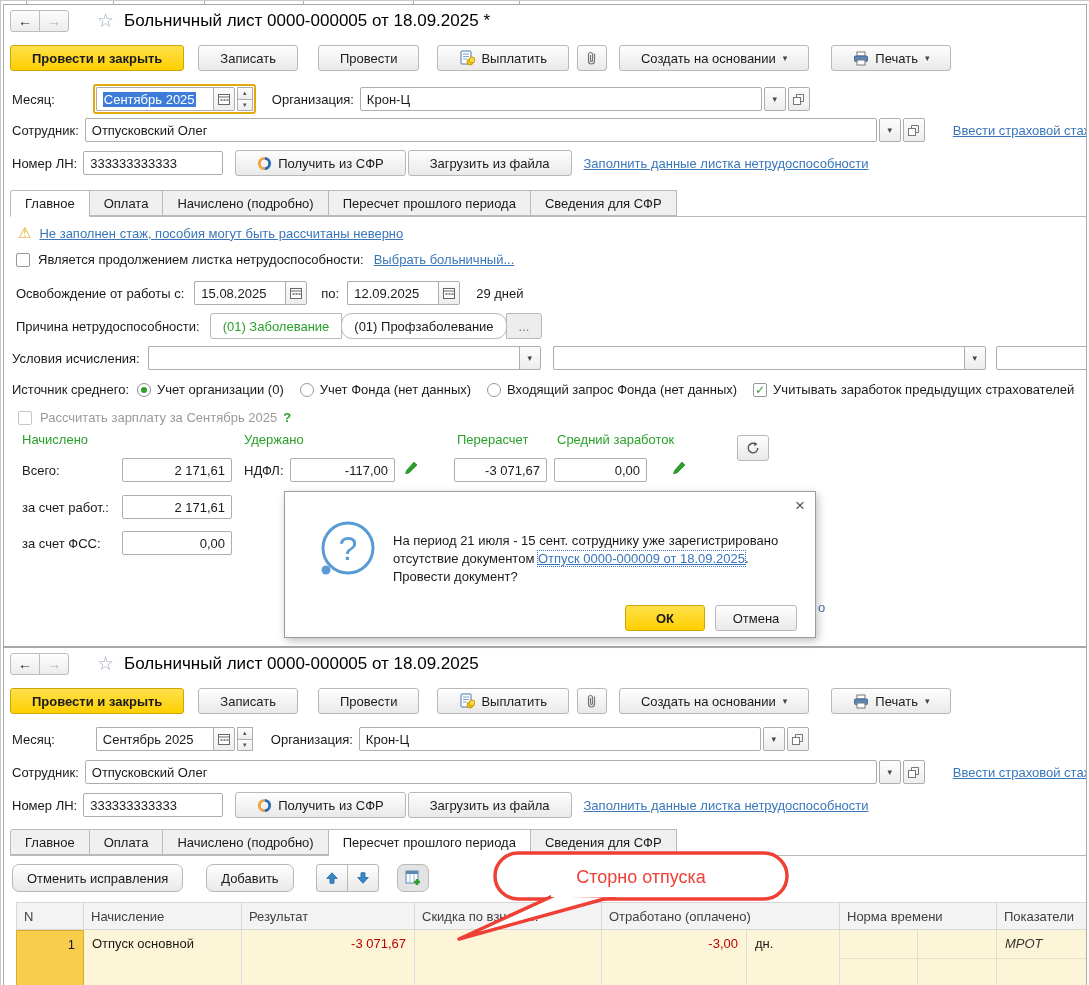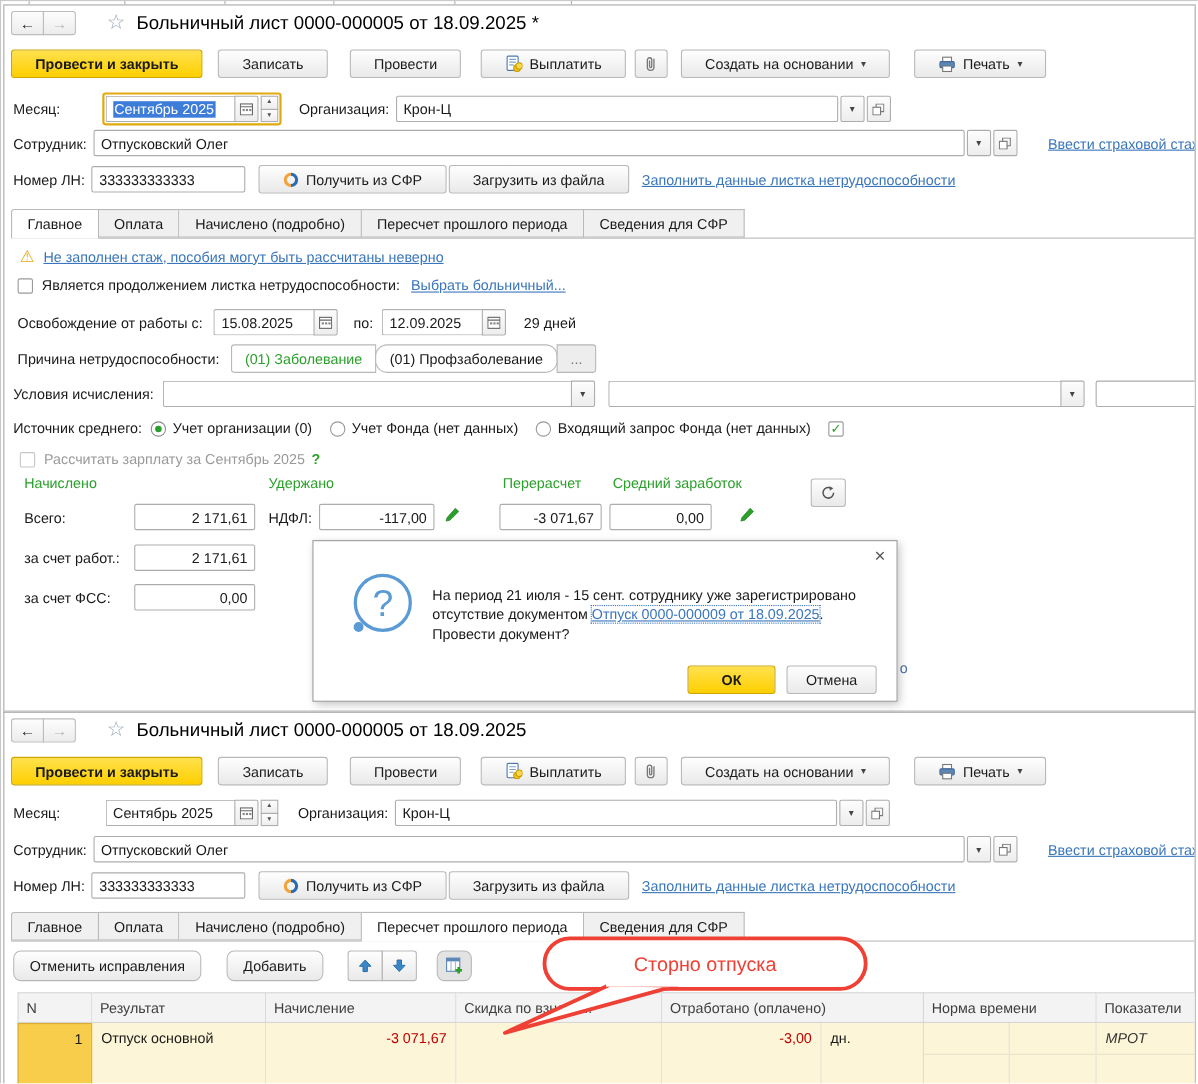--- a/index.html
+++ b/index.html
@@ -275,20 +275,21 @@
 
     <div class="row" style="top:377px;left:8px;">
       <span class="lbl">Источник среднего:</span>
       <span class="radio sel2" style="margin-left:8px;"></span>
       <span class="lbl" style="margin-left:6px;">Учет организации (0)</span>
       <span class="radio" style="margin-left:16px;"></span>
       <span class="lbl" style="margin-left:6px;">Учет Фонда (нет данных)</span>
       <span class="radio" style="margin-left:16px;"></span>
       <span class="lbl" style="margin-left:6px;text-align:center;">Входящий запрос Фонда (нет данных)</span>
       <div class="cb checked" style="margin-left:16px;">✓</div>
+      <span class="lbl" style="margin-left:6px;">Учитывать заработок предыдущих страхователей</span>
     </div>
 
     <div class="row" style="top:405px;left:14px;">
       <div class="cb disabled"></div>
       <span class="disabled-lbl" style="margin-left:8px;">Рассчитать зарплату за Сентябрь 2025</span>
       <span style="color:#2aa02a;font-weight:bold;margin-left:6px;">?</span>
     </div>
 
     <div class="row" style="top:434px;left:0;width:100%;">
       <span class="greenhdr" style="position:absolute;left:18px;">Начислено</span>
@@ -531,22 +532,22 @@
               <line x1="9" y1="4" x2="9" y2="13" stroke="#9db8d6"></line>
               <path d="M12,9 L12,15 M9,12 L15,12" stroke="#2aa02a" stroke-width="2.4"></path>
             </svg>
           </span>
         </div>
     </div>
 
     <div style="position:absolute;left:12px;top:254px;width:1073px;">
       <div class="tbl-head">
         <div>N</div>
+        <div>Начисление</div>
         <div>Результат</div>
-        <div>Начисление</div>
         <div>Скидка по взноса...</div>
         <div>Отработано (оплачено)</div>
         <div>Норма времени</div>
         <div>Показатели</div>
       </div>
       <div class="tbl-row">
         <div class="ncell">1</div>
         <div>Отпуск основной</div>
         <div class="tr-right neg">-3 071,67</div>
         <div></div>

